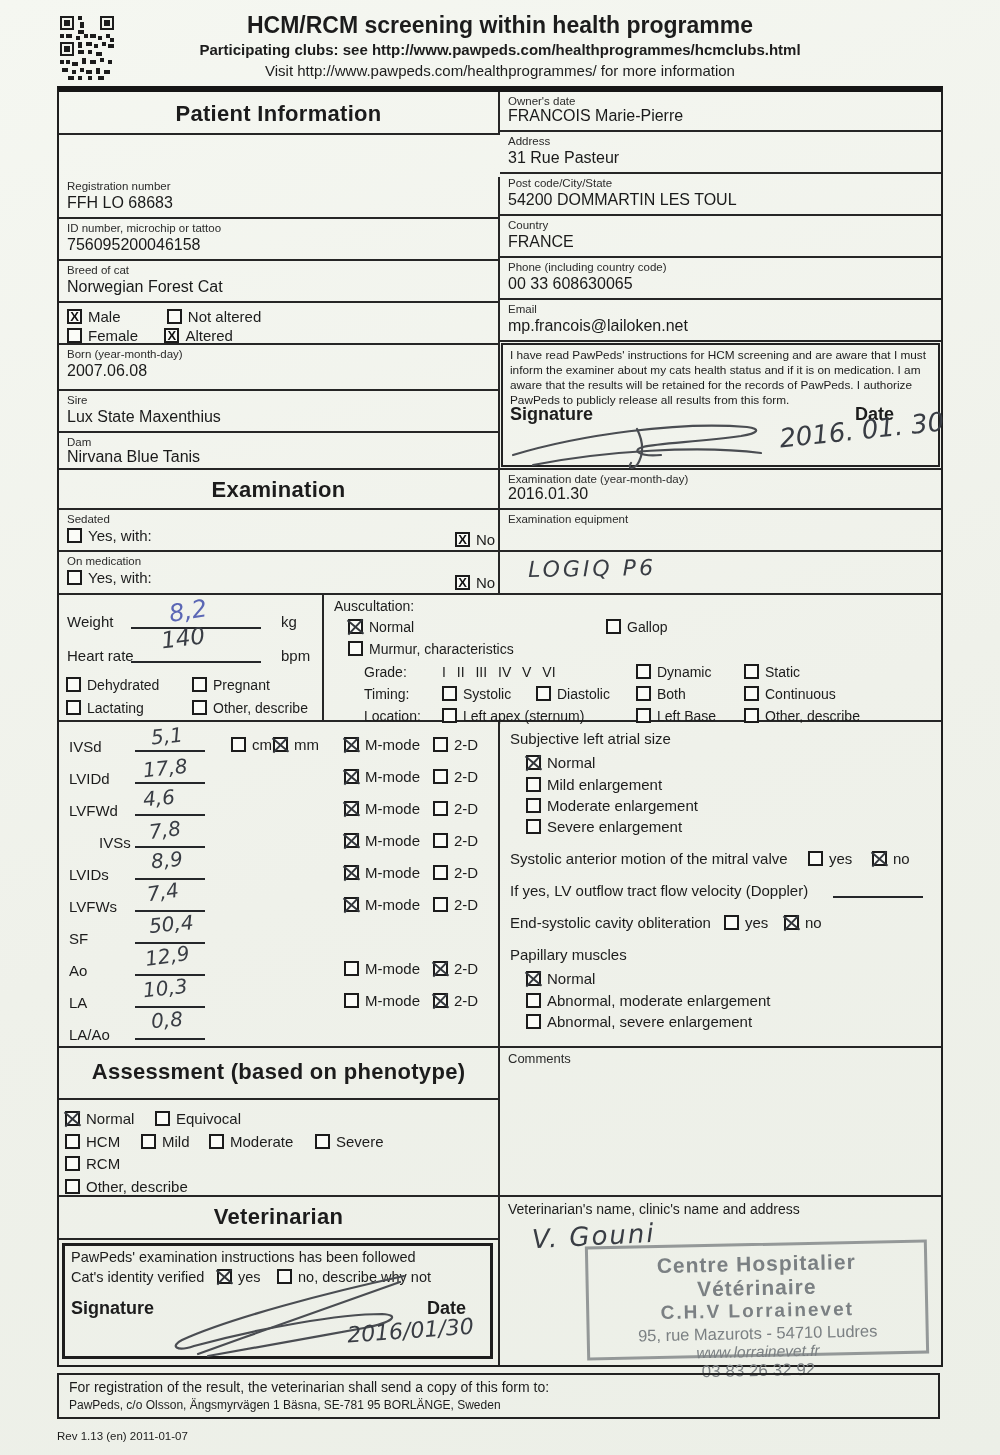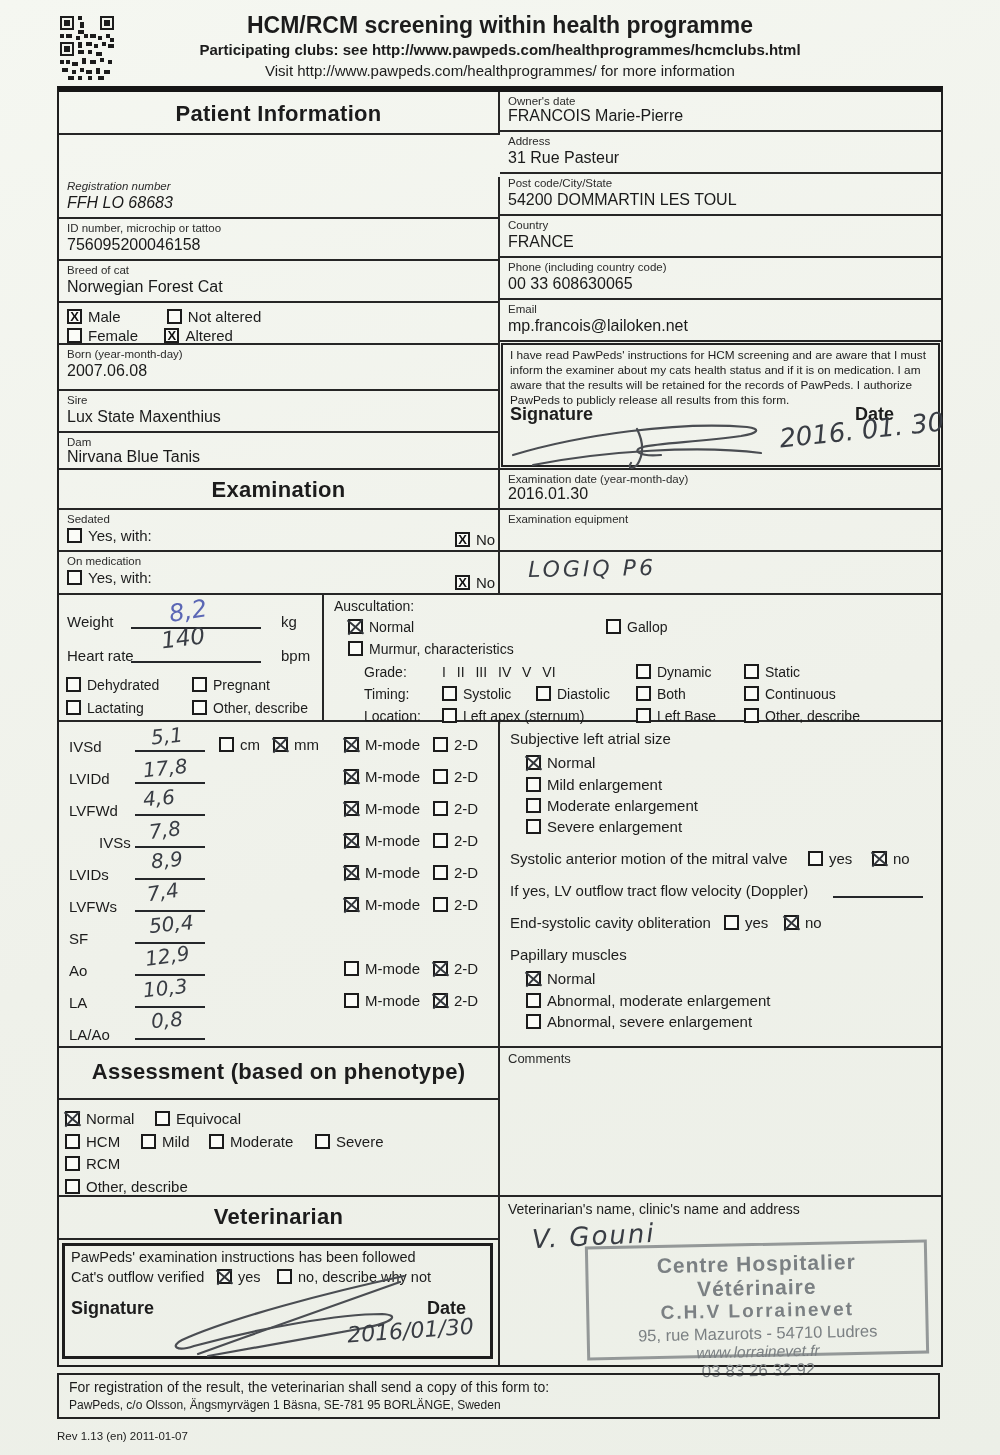--- a/index.html
+++ b/index.html
@@ -87,21 +87,21 @@
   </svg>
   <div class="abs" style="left:0;top:12px;width:1000px;text-align:center;font-size:23px;font-weight:bold;">HCM/RCM screening within health programme</div>
   <div class="abs" style="left:0;top:41px;width:1000px;text-align:center;font-size:15px;font-weight:bold;">Participating clubs: see http://www.pawpeds.com/healthprogrammes/hcmclubs.html</div>
   <div class="abs" style="left:0;top:62px;width:1000px;text-align:center;font-size:15px;">Visit http://www.pawpeds.com/healthprogrammes/ for more information</div>
 
   <div id="form">
 
     <div class="cell vr" style="left:0;top:0;width:441px;height:43px;">
       <div class="sec" style="margin-top:6px;">Patient Information</div>
     </div>
-    <div class="cell vr" style="left:0;top:85px;width:441px;height:42px;font-style:italic;">
+    <div class="cell vr" style="left:0;top:85px;width:441px;height:42px;">
       <div class="lbl">Registration number</div>
       <div class="val">FFH LO 68683</div>
     </div>
     <div class="cell vr" style="left:0;top:127px;width:441px;height:42px;">
       <div class="lbl">ID number, microchip or tattoo</div>
       <div class="val">756095200046158</div>
     </div>
     <div class="cell vr" style="left:0;top:169px;width:441px;height:42px;">
       <div class="lbl">Breed of cat</div>
       <div class="val">Norwegian Forest Cat</div>
@@ -233,21 +233,21 @@
       <span class="abs f14" style="left:118px;top:113px;"><span class="cb h"></span><span class="cbl">Left apex (sternum)</span></span>
       <span class="abs f14" style="left:312px;top:113px;"><span class="cb h"></span><span class="cbl">Left Base</span></span>
       <span class="abs f14" style="left:420px;top:113px;"><span class="cb h"></span><span class="cbl">Other, describe</span></span>
     </div>
 
     <div class="cell vr" style="left:0;top:630px;width:441px;height:326px;padding:0;">
 
       <span class="abs f15" style="left:10px;top:16px;">IVSd</span>
       <div class="uline" style="left:76px;top:8px;width:70px;height:20px;"></div>
       <span class="abs hw" style="left:92px;top:2px;font-size:20px;transform:rotate(-6deg);">5,1</span>
-      <span class="abs f15" style="left:160px;top:14px;"><span class="cb h"></span><span class="cbl">cm</span></span>
+      <span class="abs f15" style="left:172px;top:14px;"><span class="cb h"></span><span class="cbl">cm</span></span>
       <span class="abs f15" style="left:214px;top:14px;"><span class="cb h checked"></span><span class="cbl">mm</span></span>
       <span class="abs f15" style="left:285px;top:14px;"><span class="cb h checked"></span><span class="cbl">M-mode</span></span>
       <span class="abs f15" style="left:374px;top:14px;"><span class="cb h"></span><span class="cbl">2-D</span></span>
 
       <span class="abs f15" style="left:10px;top:48px;">LVIDd</span>
       <div class="uline" style="left:76px;top:40px;width:70px;height:20px;"></div>
       <span class="abs hw" style="left:84px;top:34px;font-size:20px;transform:rotate(-6deg);">17,8</span>
       <span class="abs f15" style="left:285px;top:46px;"><span class="cb h checked"></span><span class="cbl">M-mode</span></span>
       <span class="abs f15" style="left:374px;top:46px;"><span class="cb h"></span><span class="cbl">2-D</span></span>
 
@@ -335,21 +335,21 @@
       <div class="lbl" style="font-size:13px;">Comments</div>
       <div class="hw" style="font-size:16px;"></div>
     </div>
 
     <div class="cell vr" style="left:0;top:1105px;width:441px;height:43px;">
       <div class="sec" style="margin-top:4px;">Veterinarian</div>
     </div>
     <div class="cell vr" style="left:0;top:1148px;width:441px;height:125px;padding:0;border-bottom:none;">
       <div style="position:absolute;inset:3px 5px 6px 3px;border:3px solid #1d1d1d;box-sizing:border-box;">
         <span class="abs" style="left:6px;top:3px;font-size:14.5px;">PawPeds' examination instructions has been followed</span>
-        <span class="abs" style="left:6px;top:23px;font-size:14.5px;">Cat's outflow verified</span>
+        <span class="abs" style="left:6px;top:23px;font-size:14.5px;">Cat's identity verified</span>
         <span class="abs" style="left:152px;top:23px;font-size:14.5px;"><span class="cb h checked"></span><span class="cbl">yes</span></span>
         <span class="abs" style="left:212px;top:23px;font-size:14.5px;"><span class="cb h"></span><span class="cbl">no, describe why not</span></span>
         <span class="abs b" style="left:6px;top:52px;font-size:18px;">Signature</span>
         <span class="abs b" style="left:362px;top:52px;font-size:18px;">Date</span>
         <svg class="sig abs" style="left:95px;top:20px;" width="250" height="92" viewBox="0 0 250 92">
           <path d="M244 10 C170 26 70 52 22 74 C10 80 16 86 34 80 C100 62 180 48 222 48 C240 49 234 56 204 62 C150 72 90 82 48 90"></path>
           <path d="M38 88 C110 62 190 34 240 16"></path>
         </svg>
         <span class="abs hw" style="left:282px;top:72px;font-size:22px;transform:rotate(-4deg);">2016/01/30</span>
       </div>

